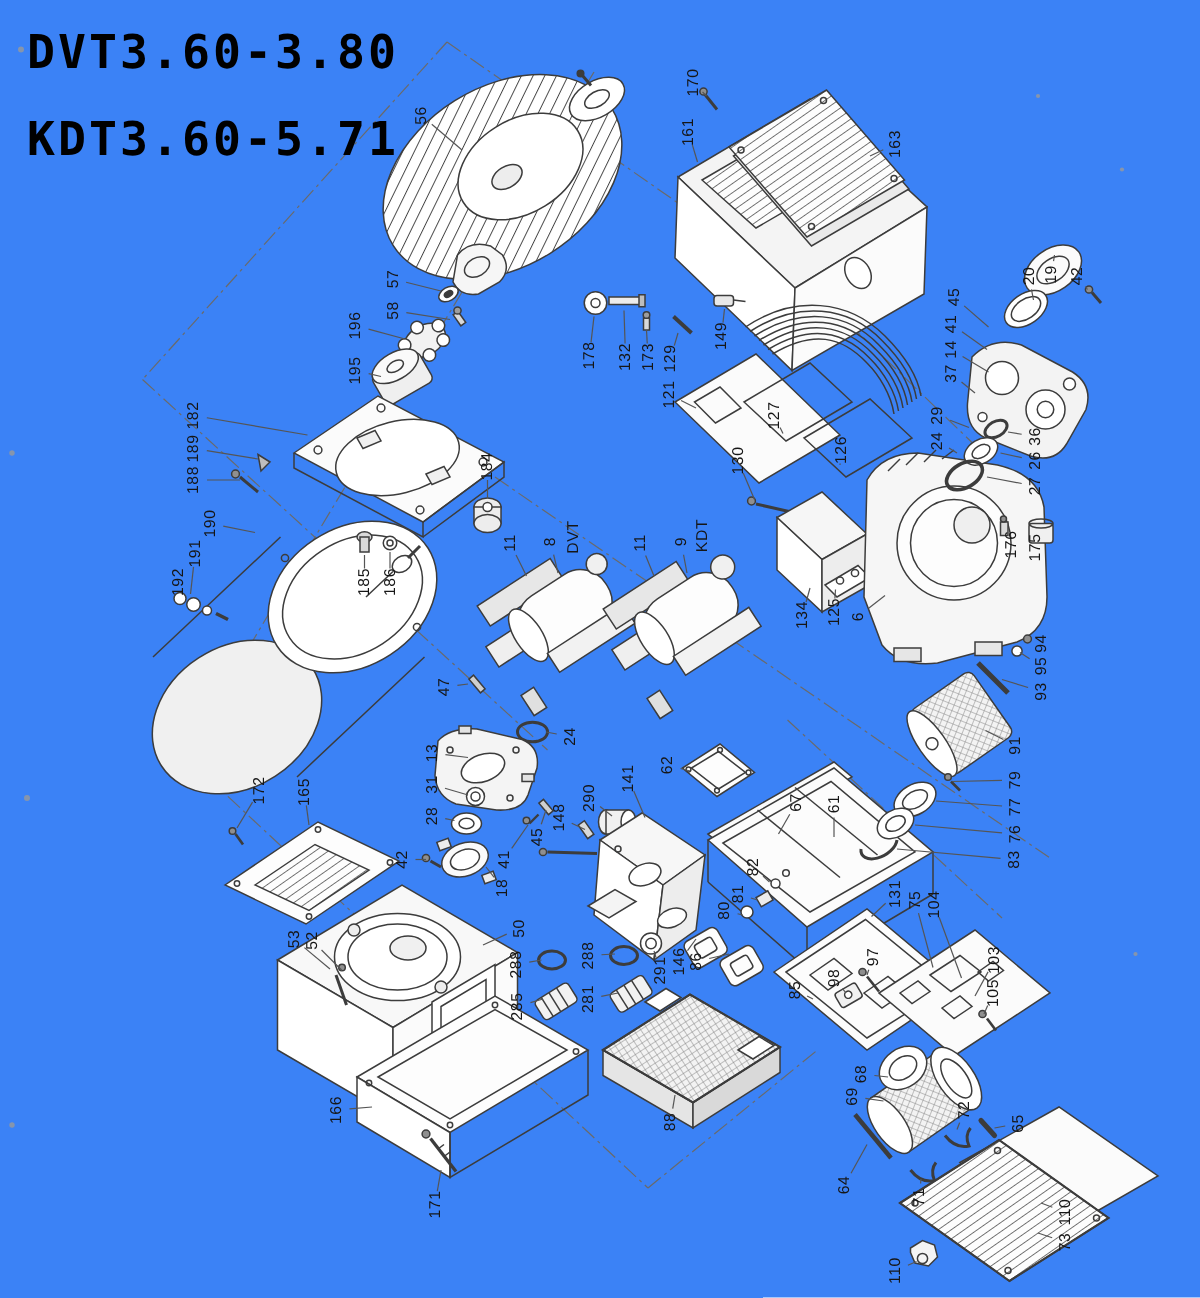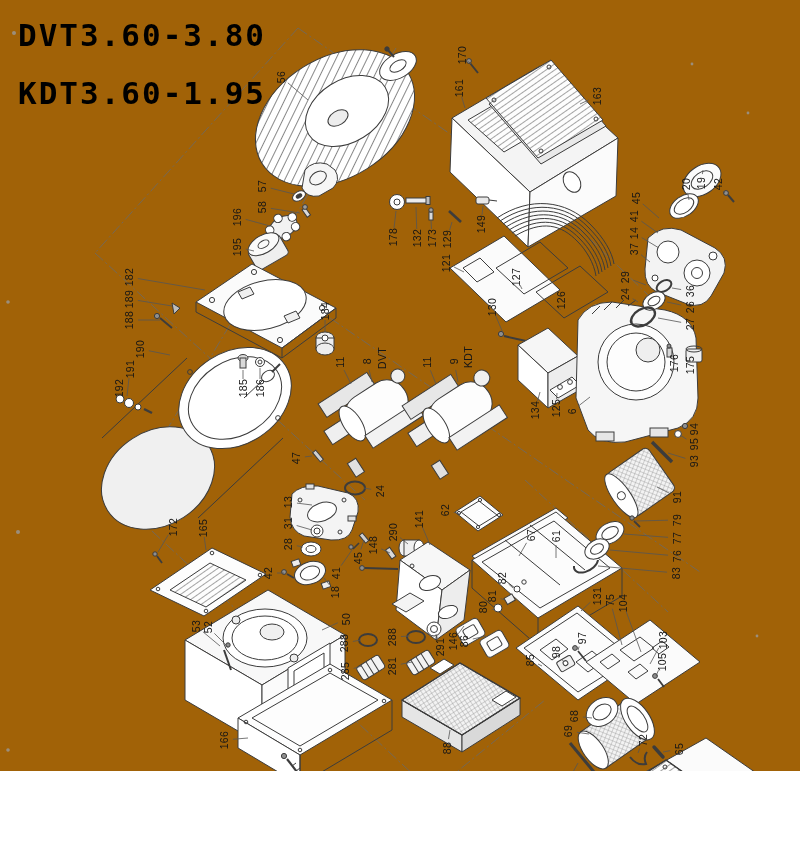--- a/index.html
+++ b/index.html
@@ -1,35 +1,35 @@
 <!DOCTYPE html>
 <html><head>
 <meta charset="utf-8">
 <style>
   html,body{margin:0;padding:0;background:#fff;}
-  #stage{position:relative;width:800px;height:771px;background:#a16207;overflow:hidden;
+  #stage{position:relative;width:800px;height:865px;background:#3b82f6;overflow:hidden;
          font-family:"Liberation Sans",sans-serif;text-decoration:underline;}
   #title{position:absolute;left:18px;top:6px;z-index:5;}
   #title .tl{font-family:"DejaVu Sans Mono",monospace;font-weight:bold;color:#000;
              font-size:31px;letter-spacing:2px;line-height:58px;white-space:nowrap;}
   svg{position:absolute;left:0;top:0;}
   #art{z-index:1;}
   #leaders{z-index:2;}
   #labels{position:absolute;left:0;top:0;width:800px;height:865px;z-index:3;}
   .plabel{position:absolute;font-size:10.5px;color:#161616;letter-spacing:.4px;
           white-space:nowrap;transform:translate(-50%,-50%) rotate(-90deg);
           transform-origin:center center;}
 </style>
 </head>
 <body>
 <div id="stage">
 
 <div id="title">
   <div class="tl">DVT3.60-3.80</div>
-  <div class="tl">KDT3.60-1.95</div>
+  <div class="tl">KDT3.60-5.71</div>
 </div>
 
 <svg id="art" width="800" height="865" viewBox="0 0 800 865">
   <defs>
     <pattern id="ribs" width="5" height="5" patternUnits="userSpaceOnUse" patternTransform="rotate(55)">
       <rect width="5" height="5" fill="#fdfdfd"></rect>
           <line x1="0" y1="0" x2="0" y2="5" stroke="#5a5a5a" stroke-width="1.1"></line>
     </pattern>
     <pattern id="mesh" width="4" height="4" patternUnits="userSpaceOnUse" patternTransform="rotate(-33)">
       <rect width="4" height="4" fill="#f3f3f3"></rect>

